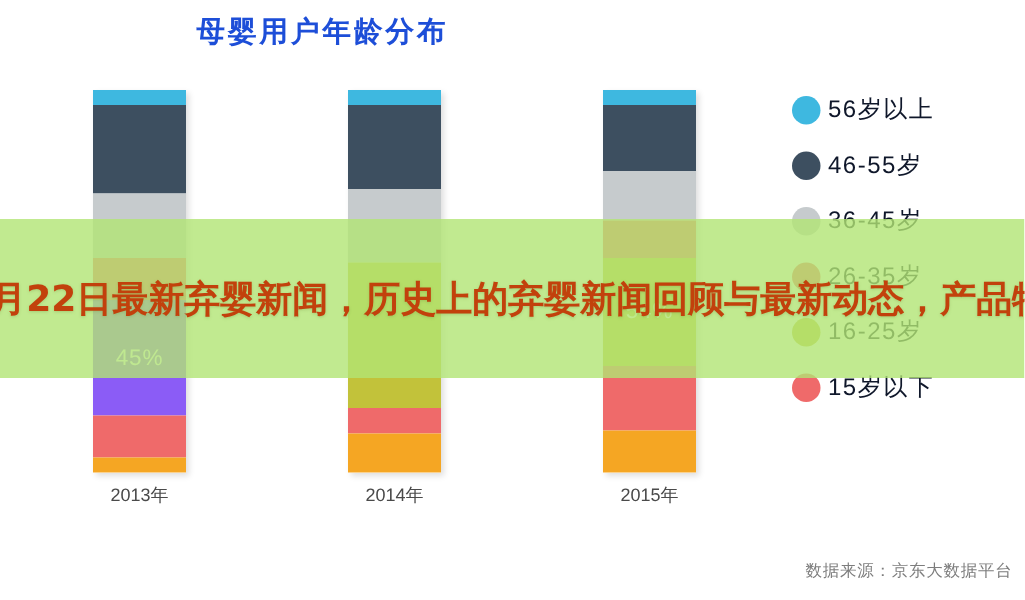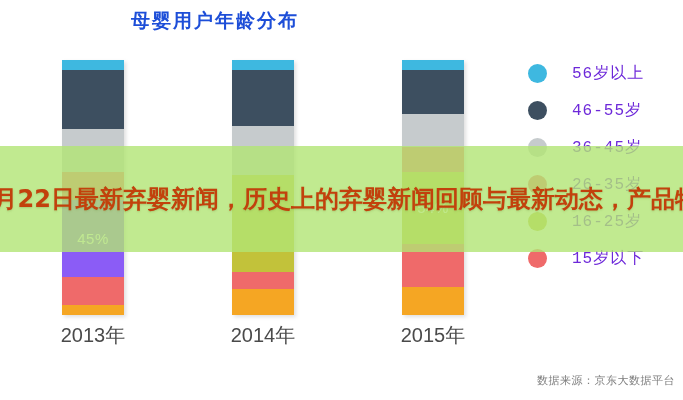--- a/index.html
+++ b/index.html
@@ -79,21 +79,21 @@
     font-family: "Liberation Sans", sans-serif;
     opacity: 0.92;
     letter-spacing: 0.5px;
   }
 
   .year-label {
     position: absolute;
     top: 322px;
     width: 120px;
     text-align: center;
-    font-size: 20px;
+    font-size: 12px;
     color: #4a4a4a;
     font-family: "Liberation Sans", "DejaVu Sans", sans-serif;
   }
   .year-label.y0 { left: 33px; }
   .year-label.y1 { left: 203px; }
   .year-label.y2 { left: 373px; }
 
   
   .legend {
     position: absolute;
@@ -106,25 +106,25 @@
     align-items: center;
     height: 37px;
   }
   .legend-dot {
     width: 19px;
     height: 19px;
     border-radius: 50%;
     flex: 0 0 auto;
   }
   .legend-text {
-    margin-left: 25px;
+    margin-left: 5px;
     font-size: 16px;
-    color: #6d28d9;
+    color: #0f172a;
     letter-spacing: 1px;
-    font-family: Liberation Mono, monospace;
+    font-family: Liberation Sans, sans-serif;
     white-space: nowrap;
   }
 
   
   .source-note {
     position: absolute;
     right: 8px;
     bottom: 12px;
     font-size: 11px;
     color: #7d7d7d;

